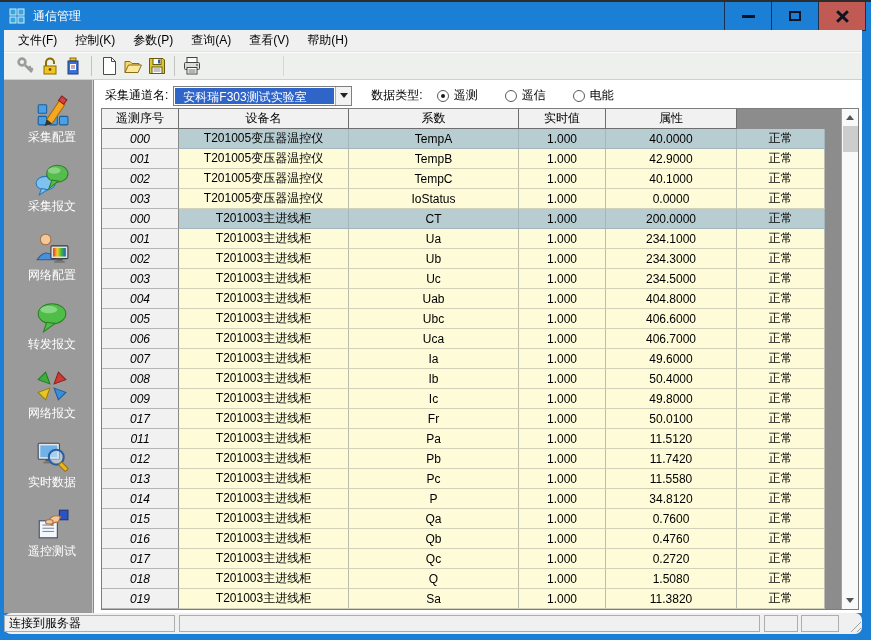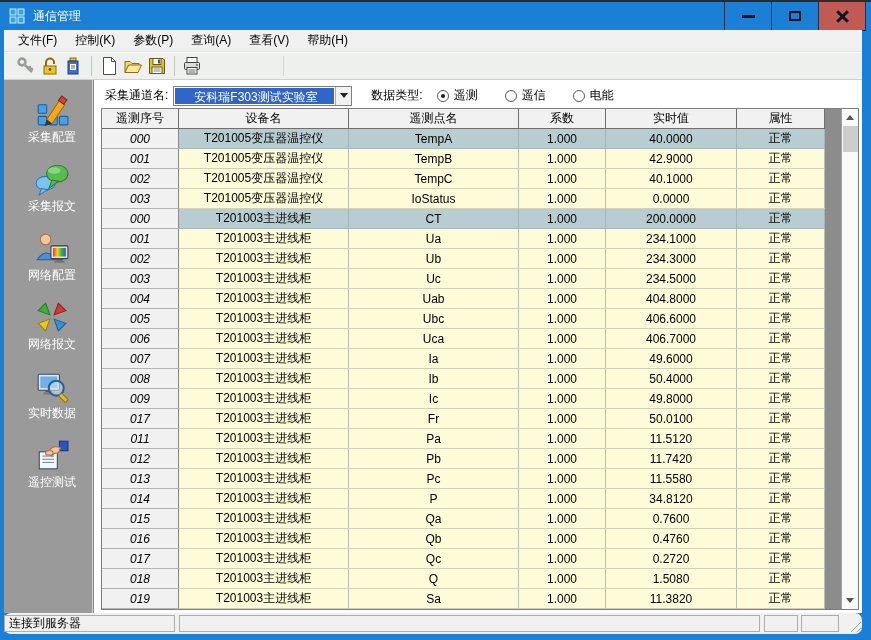--- a/index.html
+++ b/index.html
@@ -42,21 +42,21 @@
     border-right:1px solid #cfcfcf; display:flex; flex-direction:column; align-items:center; padding-top:13px; }
   .side-item { width:100%; height:69px; display:flex; flex-direction:column; align-items:center; color:#fff; cursor:default;padding-left:8px; }
   .side-item .icon { width:36px; height:34px; }
   .side-item .lab { margin-top:2px; font-size:12px; }
 
   
   .main { position:absolute; left:93px; top:80px; width:769px; height:533px; background:#fff; border-left:1px solid #8a8a8a; }
 
   .channel-row { position:absolute; left:11px; top:5px; height:21px; display:flex; align-items:center; }
   .combo { width:179px; height:20px; border:1px solid #7f7f7f; background:#fff; display:flex; align-items:stretch; margin-left:5px; }
-  .combo-text { flex:1; background:#2f64c8; color:#fff; margin:1px; padding:1px 19px; white-space:nowrap; overflow:hidden; }
+  .combo-text { flex:1; background:#2f64c8; color:#fff; margin:1px; padding:1px 8px; white-space:nowrap; overflow:hidden; }
   .combo-btn { width:16px; display:flex; align-items:center; justify-content:center; border-left:1px solid #adadad; background:#f2f2f2; }
   .combo-arrow { width:0; height:0; border-left:4px solid transparent; border-right:4px solid transparent; border-top:5px solid #222; }
   .dtype-label { margin-left:19px; }
   .radio-group { display:flex; margin-left:14px; }
   .radio { display:flex; align-items:center; margin-right:27px; }
   .radio .rb { width:12px; height:12px; border-radius:50%; border:1px solid #5a5a5a; background:#fff; margin-right:5px; position:relative; }
   .radio.sel .rb::after { content:""; position:absolute; left:3px; top:3px; width:4px; height:4px; border-radius:50%; background:#1a1a1a; }
 
   
   .grid { position:absolute; left:7px; top:28px; width:758px; height:502px; border:1px solid #7d7d7d; background:#14b8a6; display:flex; }
@@ -248,20 +248,30 @@
             <rect x="17" y="16" width="12" height="8" fill="url(#rb)"></rect>
             <rect x="20" y="26" width="6" height="2" fill="#555"></rect>
             <rect x="18" y="28" width="10" height="2" fill="#777"></rect>
           </svg>
         </span>
         <span class="lab">网络配置</span>
       </div>
       <div class="side-item">
         <span class="icon">
           <svg viewBox="0 0 32 32" width="36" height="34">
+            <ellipse cx="16" cy="13" rx="13" ry="9.5" fill="#4fbe48" stroke="#2f7d28"></ellipse>
+            <polygon points="11,21 8,30 19,22" fill="#4fbe48" stroke="#2f7d28"></polygon>
+            <ellipse cx="13" cy="9" rx="8" ry="3.5" fill="#9fe09a" opacity="0.7"></ellipse>
+          </svg>
+        </span>
+        <span class="lab">转发报文</span>
+      </div>
+      <div class="side-item">
+        <span class="icon">
+          <svg viewBox="0 0 32 32" width="36" height="34">
             <polygon points="14,14 3,10 10,3" fill="#3fae3f" stroke="#1f7d1f"></polygon>
             <polygon points="18,14 22,3 29,10" fill="#d03a34" stroke="#8a1f1c"></polygon>
             <polygon points="14,18 10,29 3,22" fill="#e8c522" stroke="#9a7e08"></polygon>
             <polygon points="18,18 29,22 22,29" fill="#3a8fd8" stroke="#1c5a9a"></polygon>
           </svg>
         </span>
         <span class="lab">网络报文</span>
       </div>
       <div class="side-item">
         <span class="icon">
@@ -316,21 +326,20 @@
             <span class="rlab">电能</span>
           </span>
         </div>
     </div>
 
     <div class="grid">
       <div class="grid-left">
         <div class="thead" id="thead">
             <div class="th c0">遥测序号</div>
             <div class="th c1">设备名</div>
-            <div class="th c2">遥测点名</div>
             <div class="th c3">系数</div>
             <div class="th c4">实时值</div>
             <div class="th c5">属性</div>
           </div>
         <div class="tbody" id="tbody">
             <div class="row hl">
               <div class="td c0">000</div>
               <div class="td c1">T201005变压器温控仪</div>
               <div class="td c2">TempA</div>
               <div class="td c3">1.000</div>

